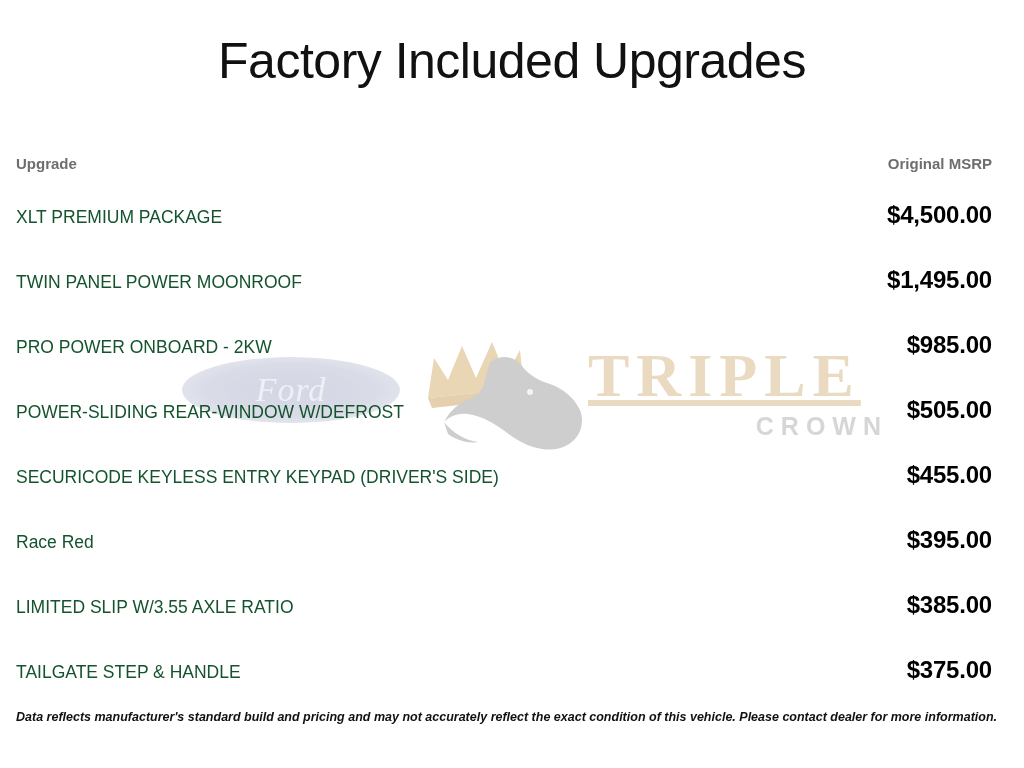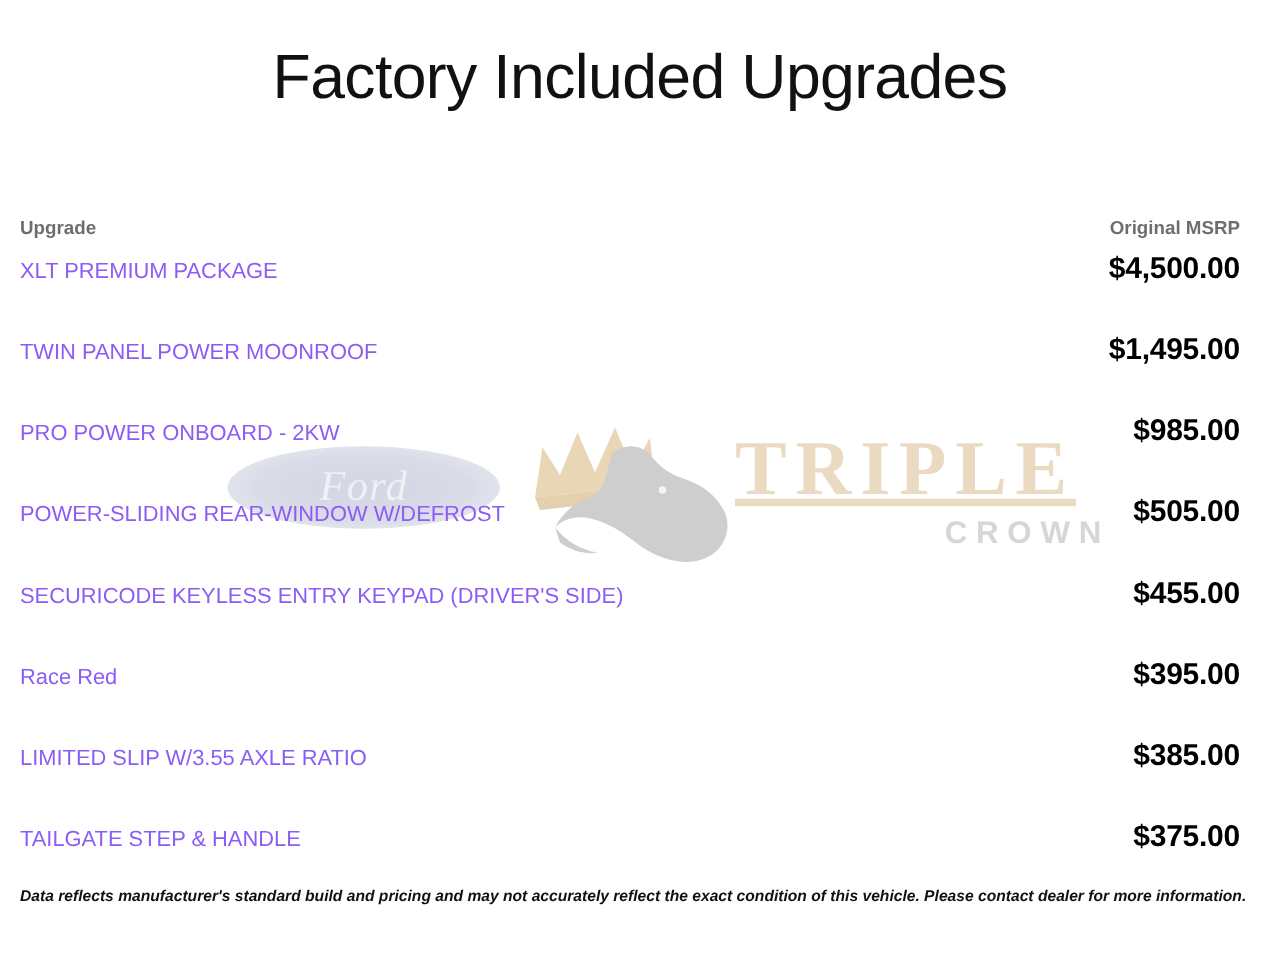--- a/index.html
+++ b/index.html
@@ -129,32 +129,32 @@
     display: flex;
     align-items: baseline;
     justify-content: space-between;
     height: 28px;
   }
   .head-cell {
     font-size: 15px;
     font-weight: 700;
     color: #6e6e6e;
   }
-  .head-cell.right { text-align: right; margin-top: 19px; }
+  .head-cell.right { text-align: right; }
 
   .row {
     display: flex;
     align-items: baseline;
     justify-content: space-between;
     height: 65px;
   }
   .row-label {
     font-size: 17.5px;
     font-weight: 400;
-    color: #8b5cf6;
+    color: #14532d;
     white-space: nowrap;
     padding-top: 22px;
   }
   .row-price {
     font-size: 24px;
     font-weight: 700;
     color: #000000;
     text-align: right;
     white-space: nowrap;
     padding-top: 18px;

